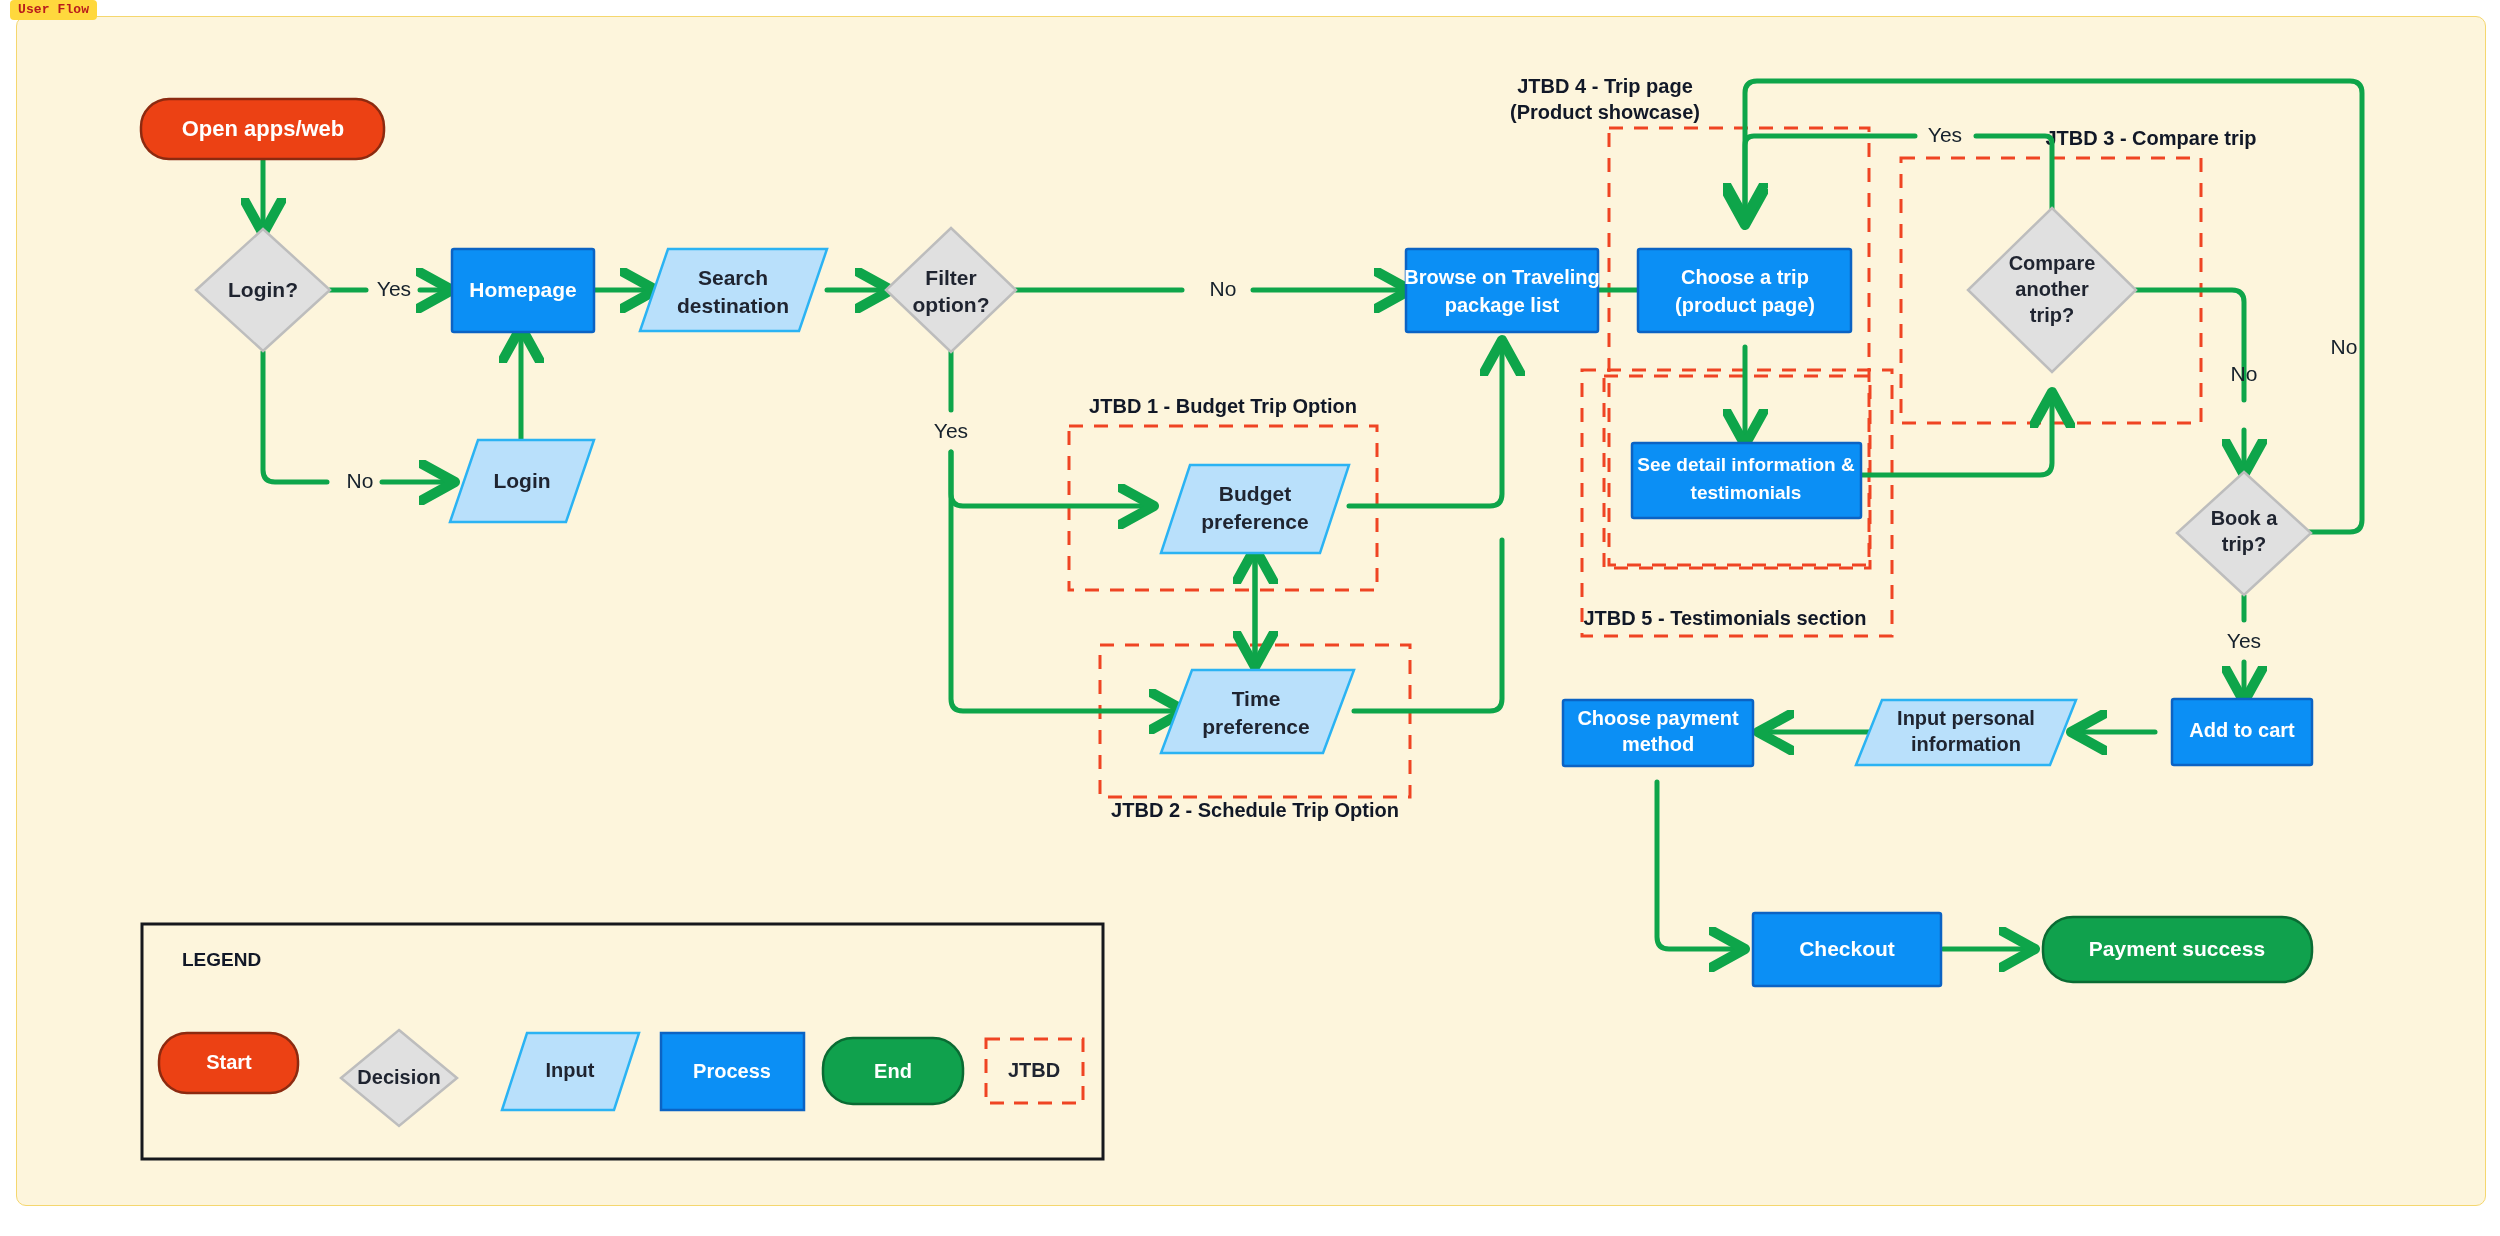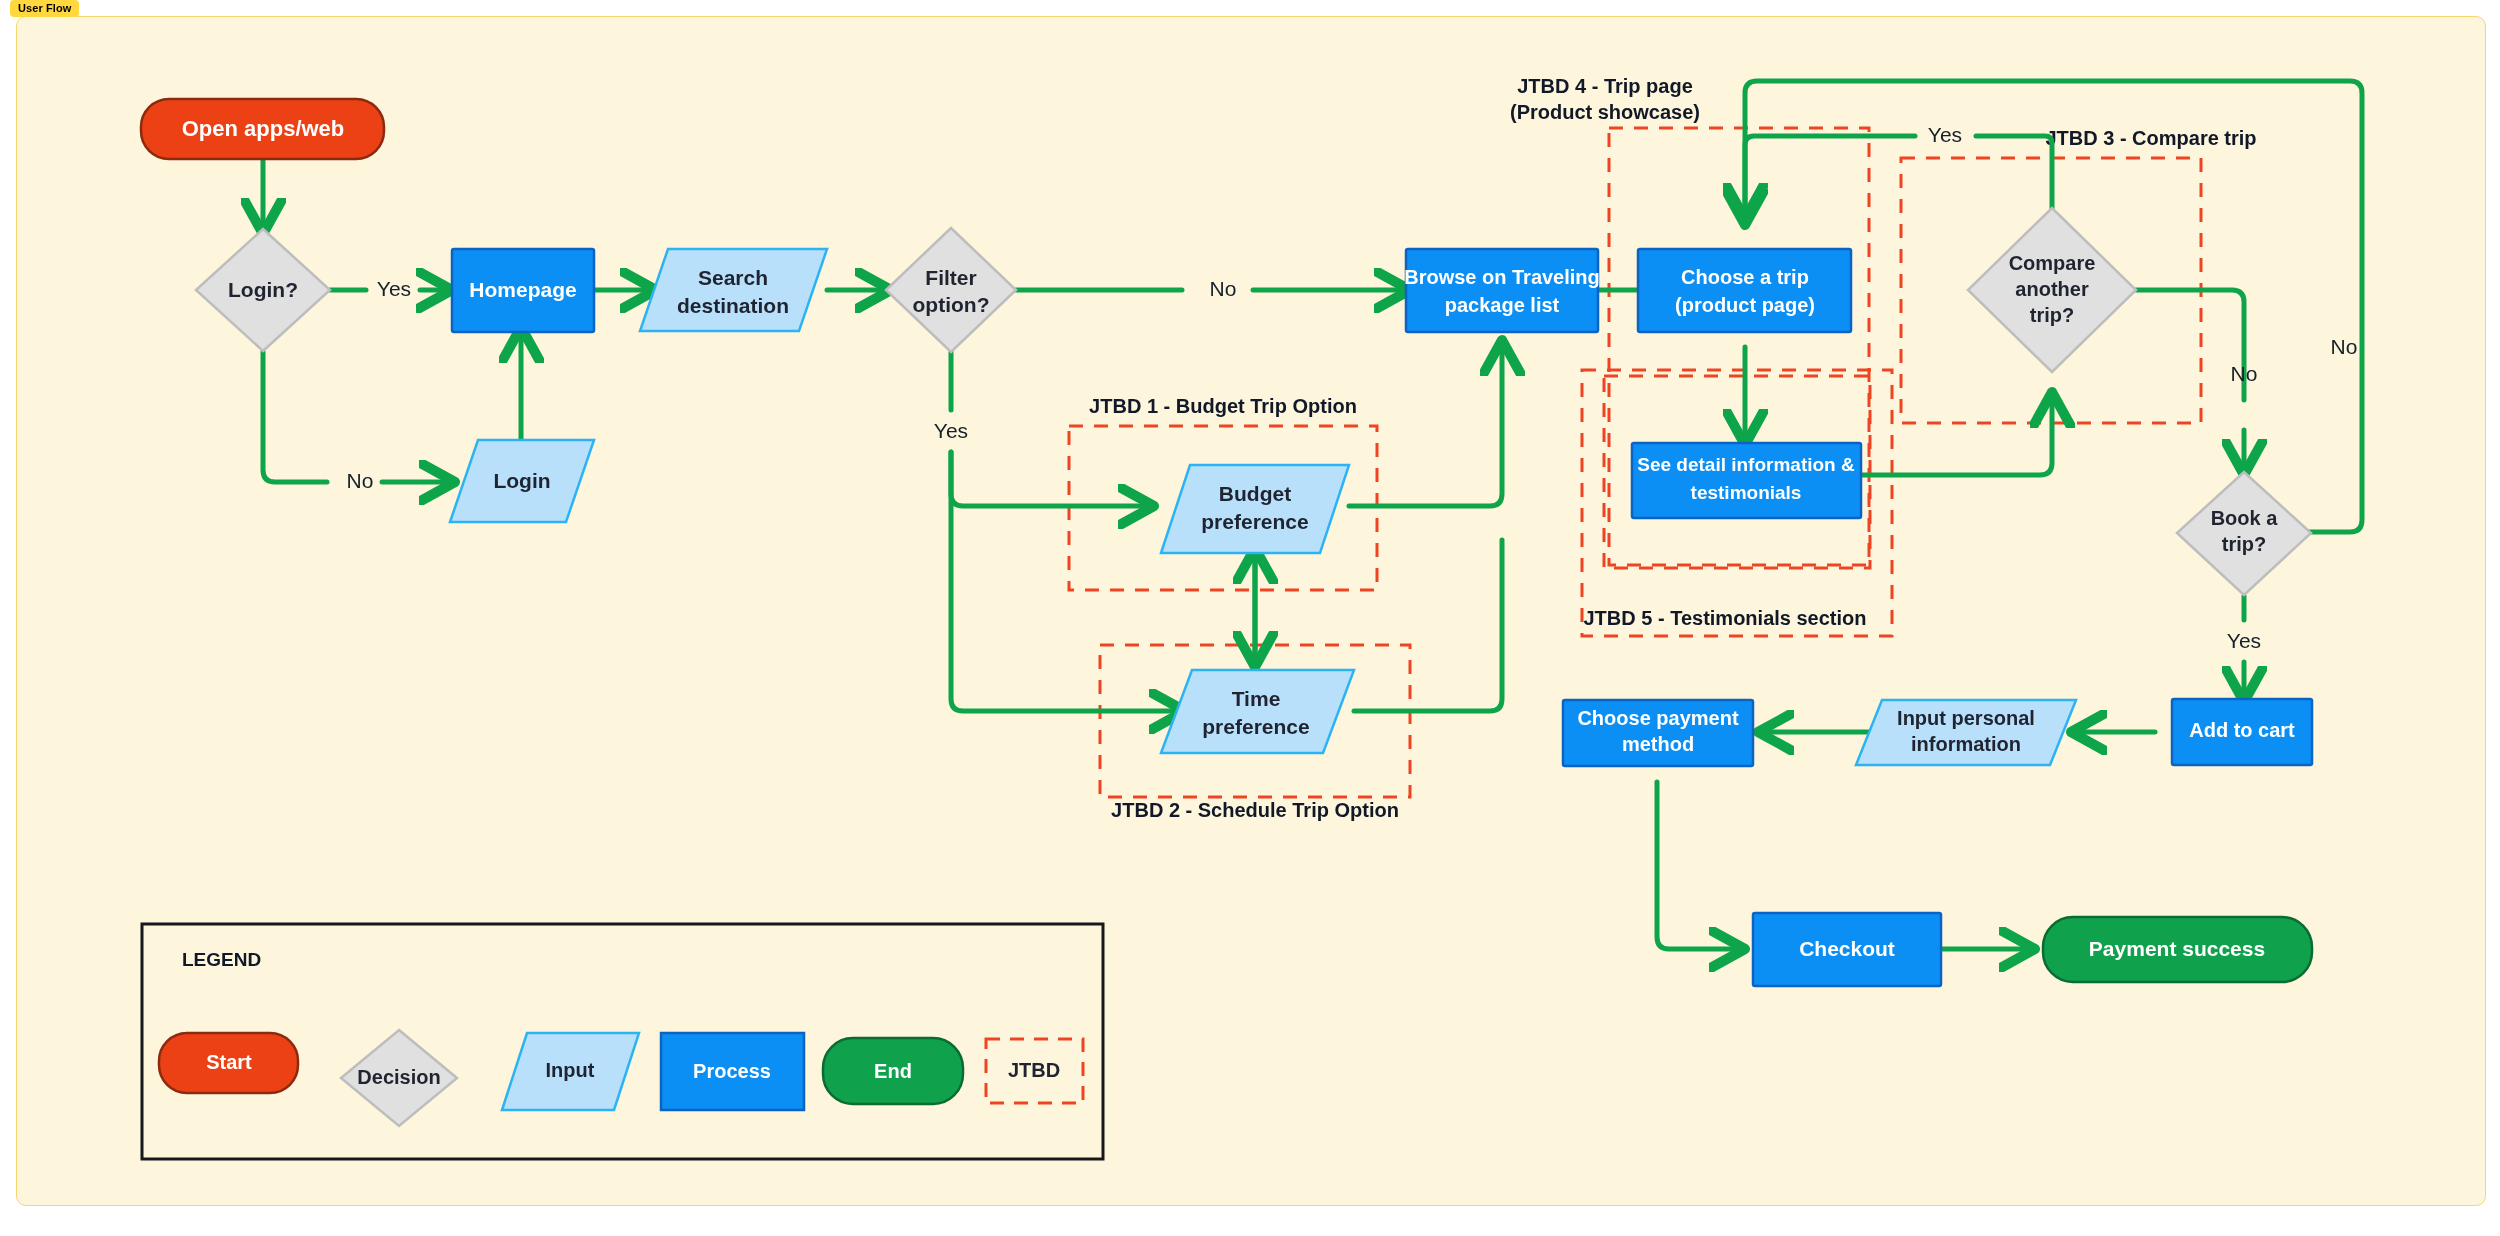--- a/index.html
+++ b/index.html
@@ -1,22 +1,22 @@
 <!DOCTYPE html>
 <html><head>
 <meta charset="utf-8">
 <style>
   html,body{margin:0;padding:0;background:#ffffff;}
   body{font-family:"Liberation Sans", sans-serif;}
   #stage{position:relative;width:2500px;height:1236px;background:#ffffff;overflow:hidden;}
   #frame{position:absolute;left:16px;top:16px;width:2468px;height:1188px;
          background:#fdf5dc;border:1px solid #f5d76e;border-radius:10px;}
-  #tag{position:absolute;left:10px;top:0px;background:#ffd83d;color:#000000;
-       font-size:11px;font-weight:700;padding:2px 8px 3px;border-radius:4px;z-index:5;
-       font-family:Liberation Sans, sans-serif;letter-spacing:.1px;}
+  #tag{position:absolute;left:10px;top:0px;background:#ffd83d;color:#b91c1c;
+       font-size:13px;font-weight:700;padding:2px 8px 3px;border-radius:4px;z-index:5;
+       font-family:Liberation Mono, monospace;letter-spacing:.1px;}
   svg#flow{position:absolute;left:0;top:0;width:2500px;height:1236px;}
   .nlabel{font-family:"Liberation Sans", sans-serif;font-weight:700;text-anchor:middle;
           dominant-baseline:middle;}
   .nlabel.light{fill:#ffffff;}
   .nlabel.dark{fill:#1f2430;}
   .edgelabel{font-family:"Liberation Sans", sans-serif;font-size:21px;fill:#15202b;
              text-anchor:middle;dominant-baseline:middle;font-weight:400;}
   .jtbdlabel{font-family:"Liberation Sans", sans-serif;font-size:20px;font-weight:700;
              fill:#111827;text-anchor:middle;dominant-baseline:middle;}
   .legendtitle{font-family:"Liberation Sans", sans-serif;font-size:19px;font-weight:700;

